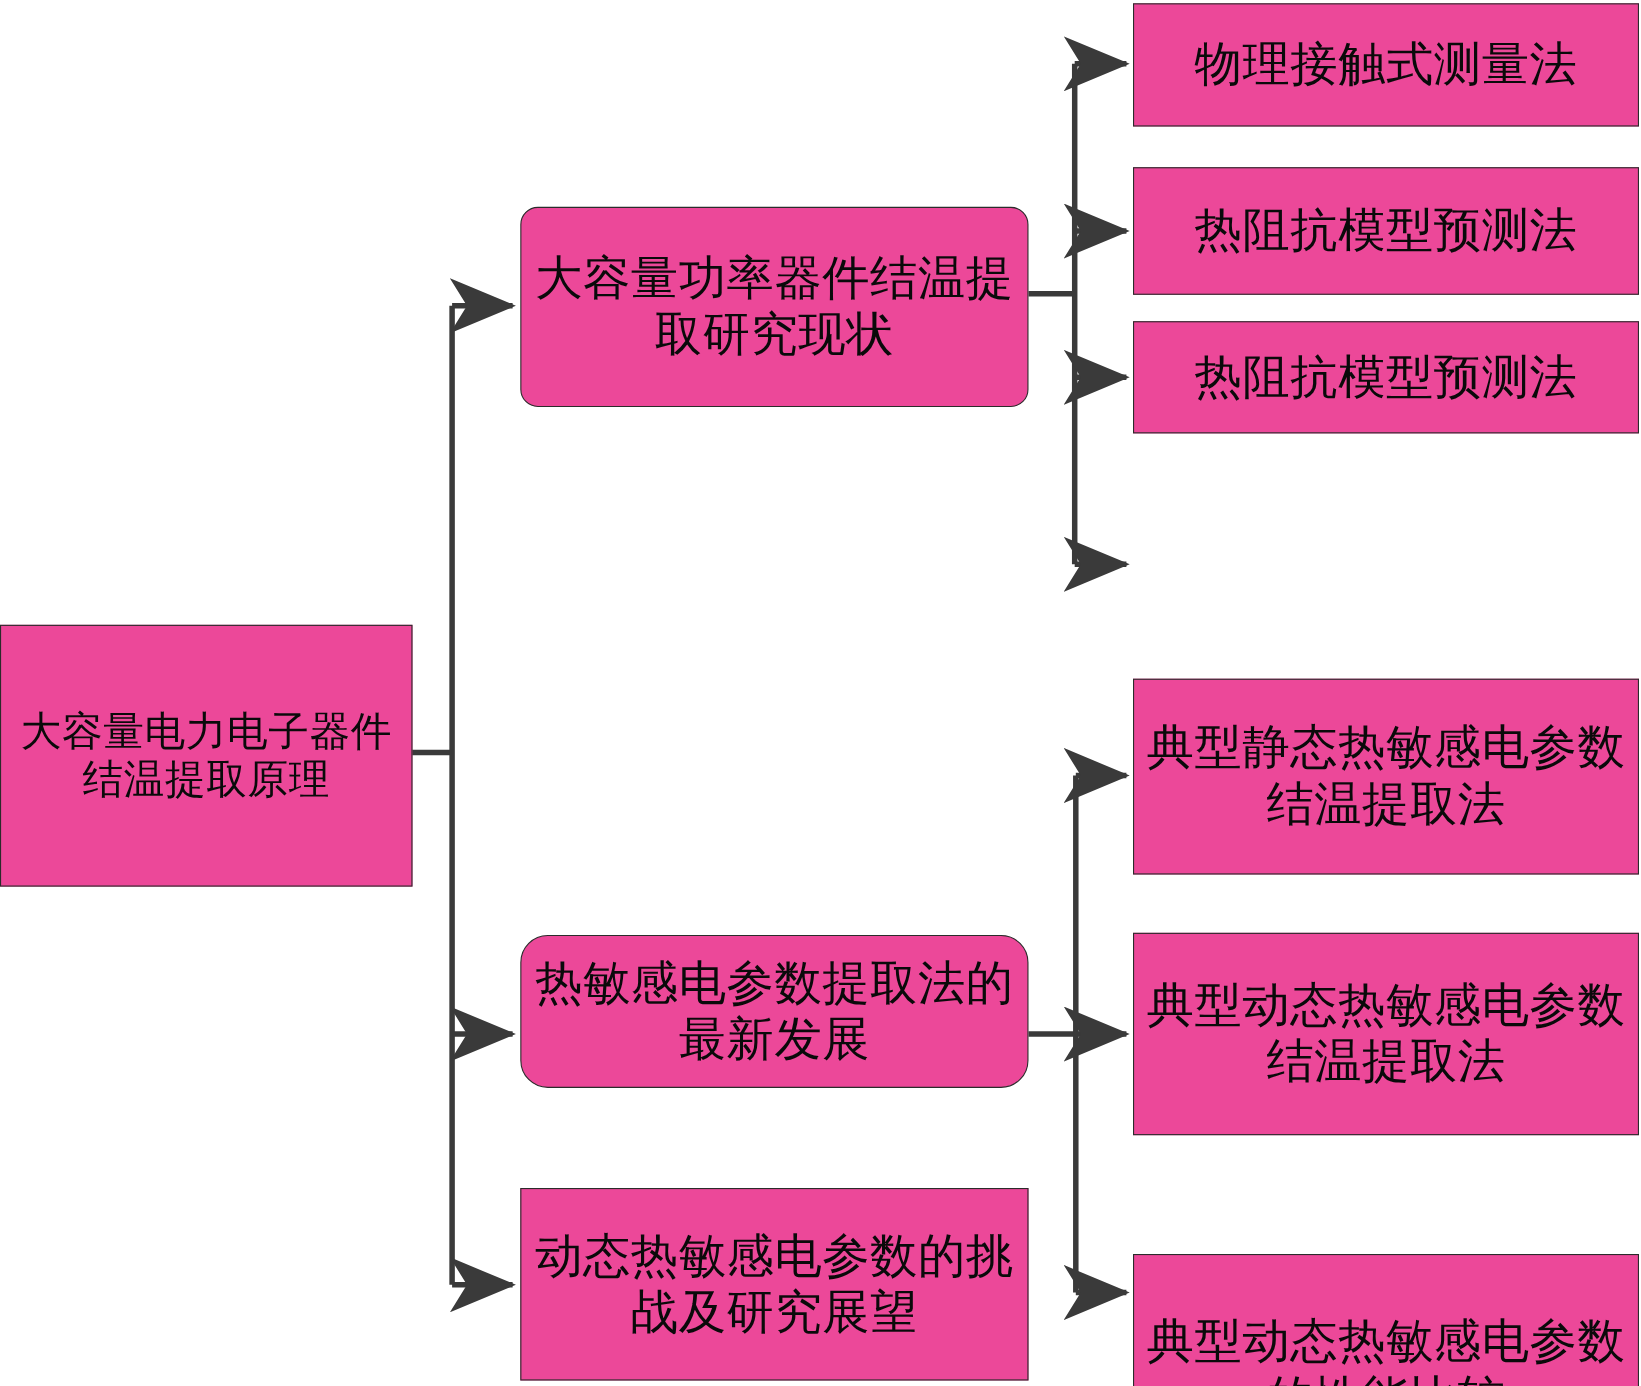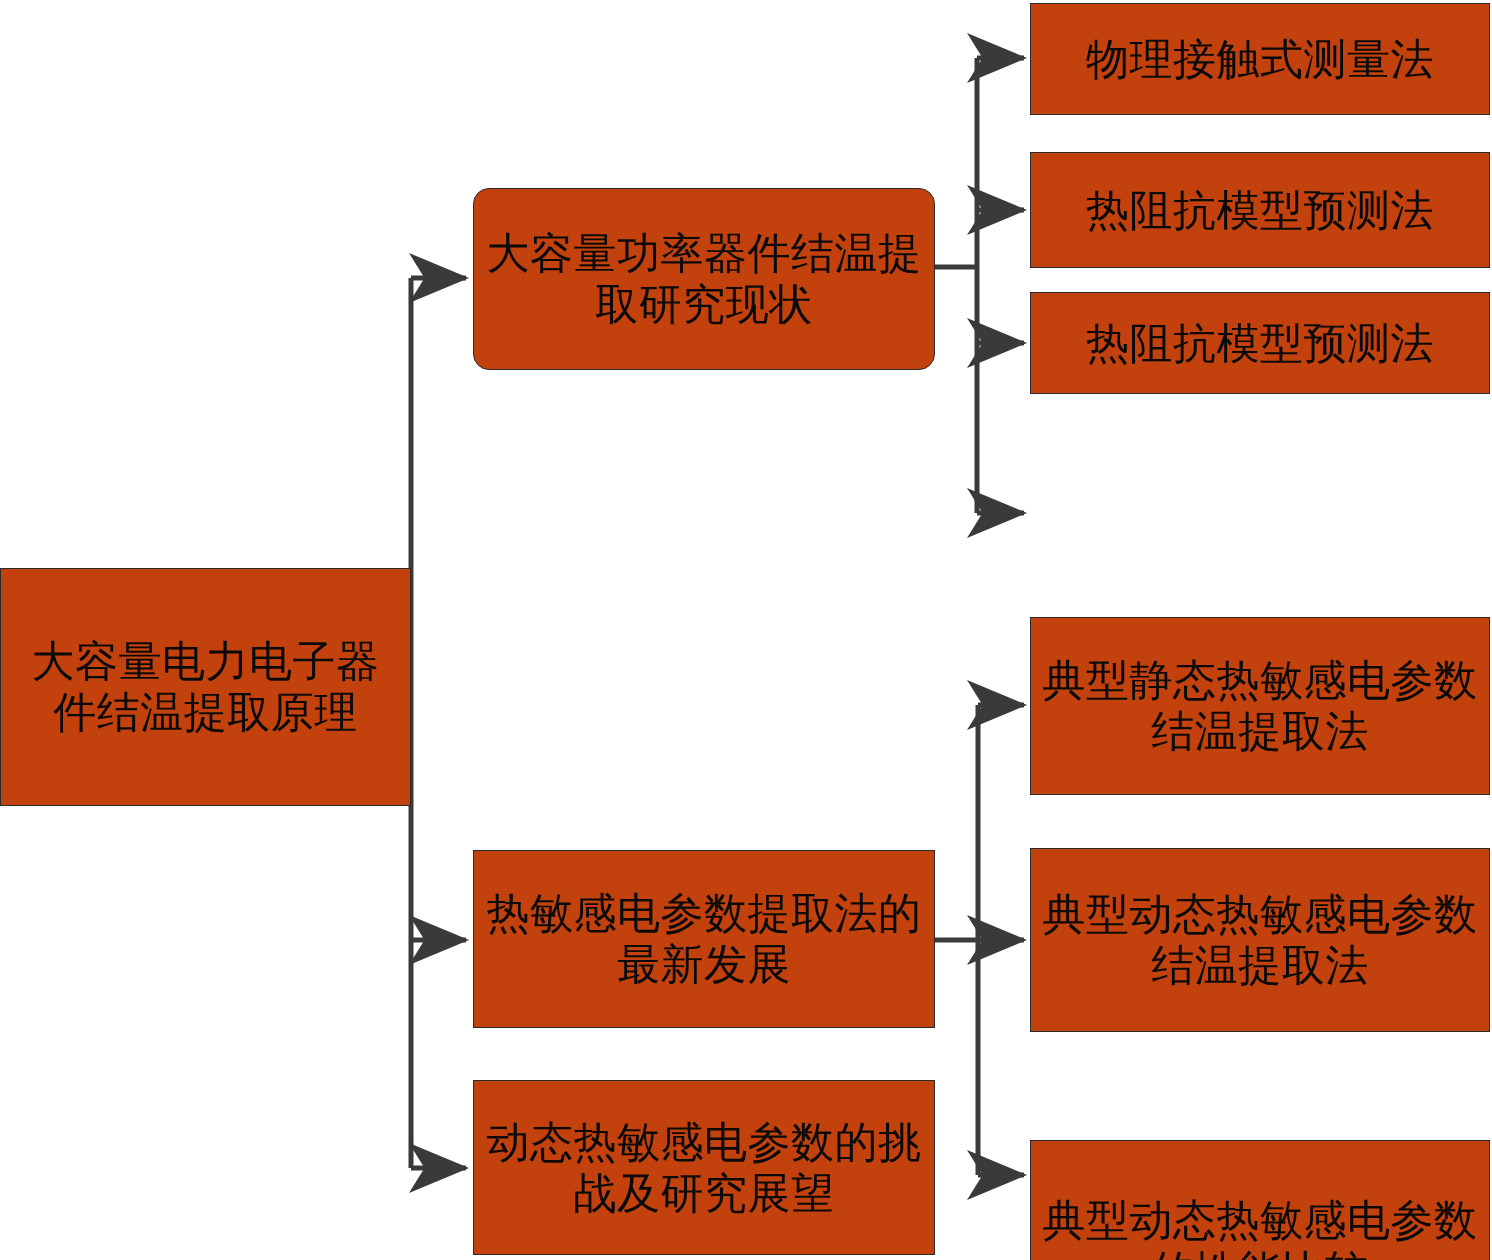--- a/index.html
+++ b/index.html
@@ -22,39 +22,39 @@
     left: 0;
     top: 0;
     width: 1492px;
     height: 1260px;
     pointer-events: none;
   }
   .node {
     position: absolute;
     box-sizing: border-box;
     border: 1.6px solid #2b2b2b;
-    background: #c2410c;
+    background: #ec4899;
     display: flex;
     align-items: center;
     justify-content: center;
     text-align: center;
     color: #0a0a0a;
     line-height: 1.18;
     letter-spacing: 0.5px;
     padding: 2px 10px;
     z-index: 2;
   }
   .node .label {
     display: block;
     width: 100%;
   }
-  .n-root    { left: 0px;    top: 568px;  width: 411px; height: 238px; font-size: 43px; }
+  .n-root    { left: 0px;    top: 568px;  width: 375px; height: 238px; font-size: 37px; }
   .n-lvl2    { left: 473px;  width: 462px; font-size: 43px; }
   .n-lvl2-a  { top: 188px;  height: 182px; border-radius: 16px; }
-  .n-lvl2-b  { top: 850px;  height: 178px; }
+  .n-lvl2-b  { top: 850px;  height: 139px; border-radius: 25px; }
   .n-lvl2-c  { top: 1080px; height: 175px; }
   .n-leaf    { left: 1030px; width: 460px; font-size: 43px; }
   .n-leaf-1  { top: 3px;    height: 112px; }
   .n-leaf-2  { top: 152px;  height: 116px; }
   .n-leaf-3  { top: 292px;  height: 102px; }
   .n-leaf-4  { top: 420px;  height: 148px; }
   .n-leaf-5  { top: 617px;  height: 178px; }
   .n-leaf-6  { top: 848px;  height: 184px; text-align: center; }
   .n-leaf-7  { top: 1140px; height: 212px; }
 </style>

